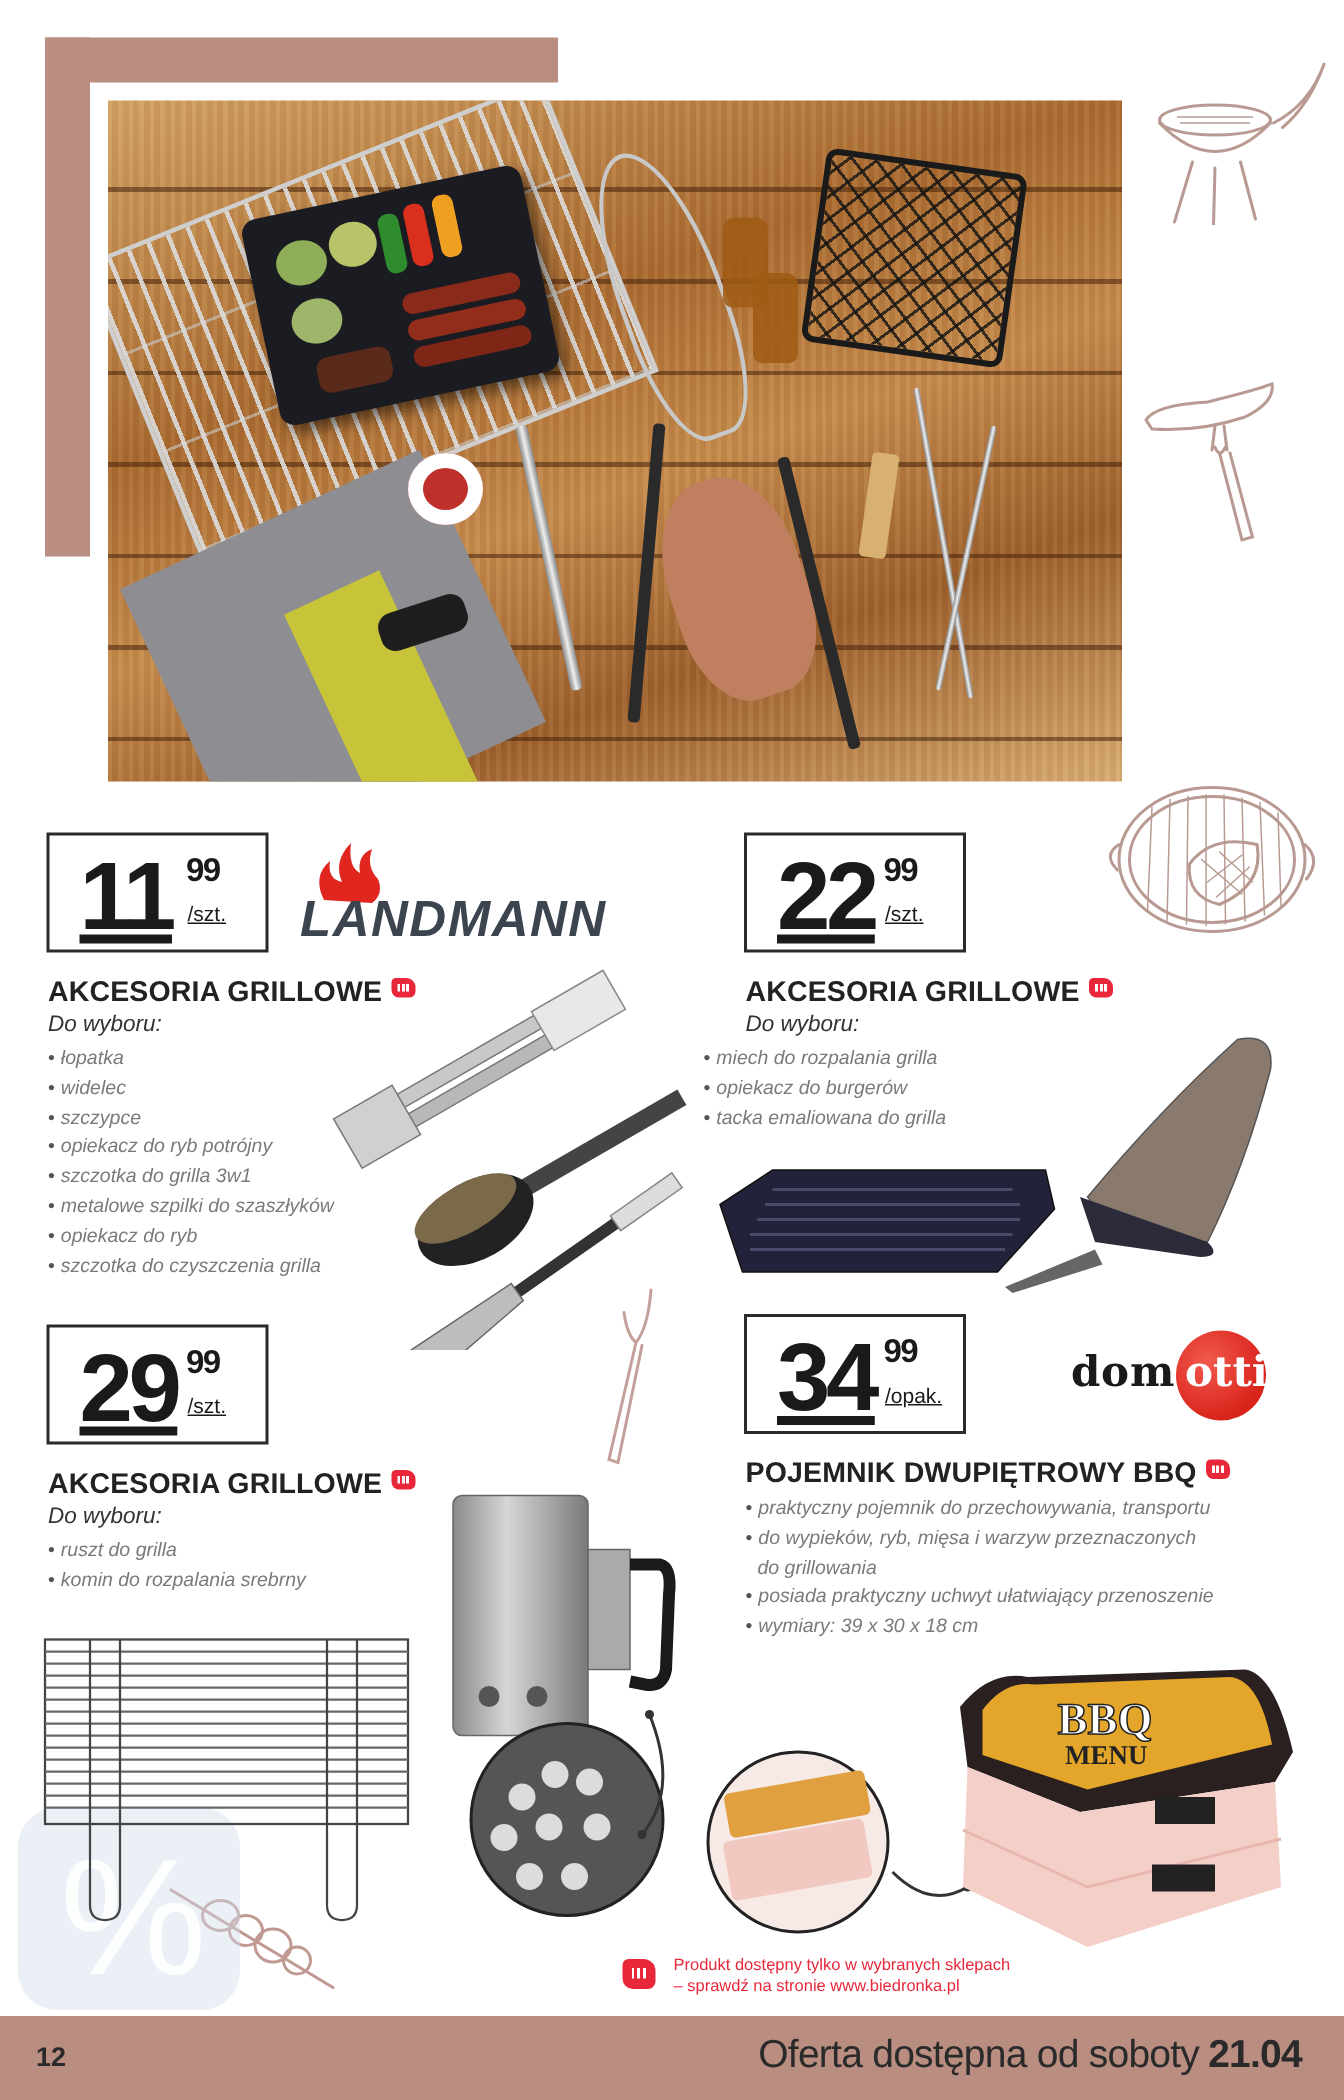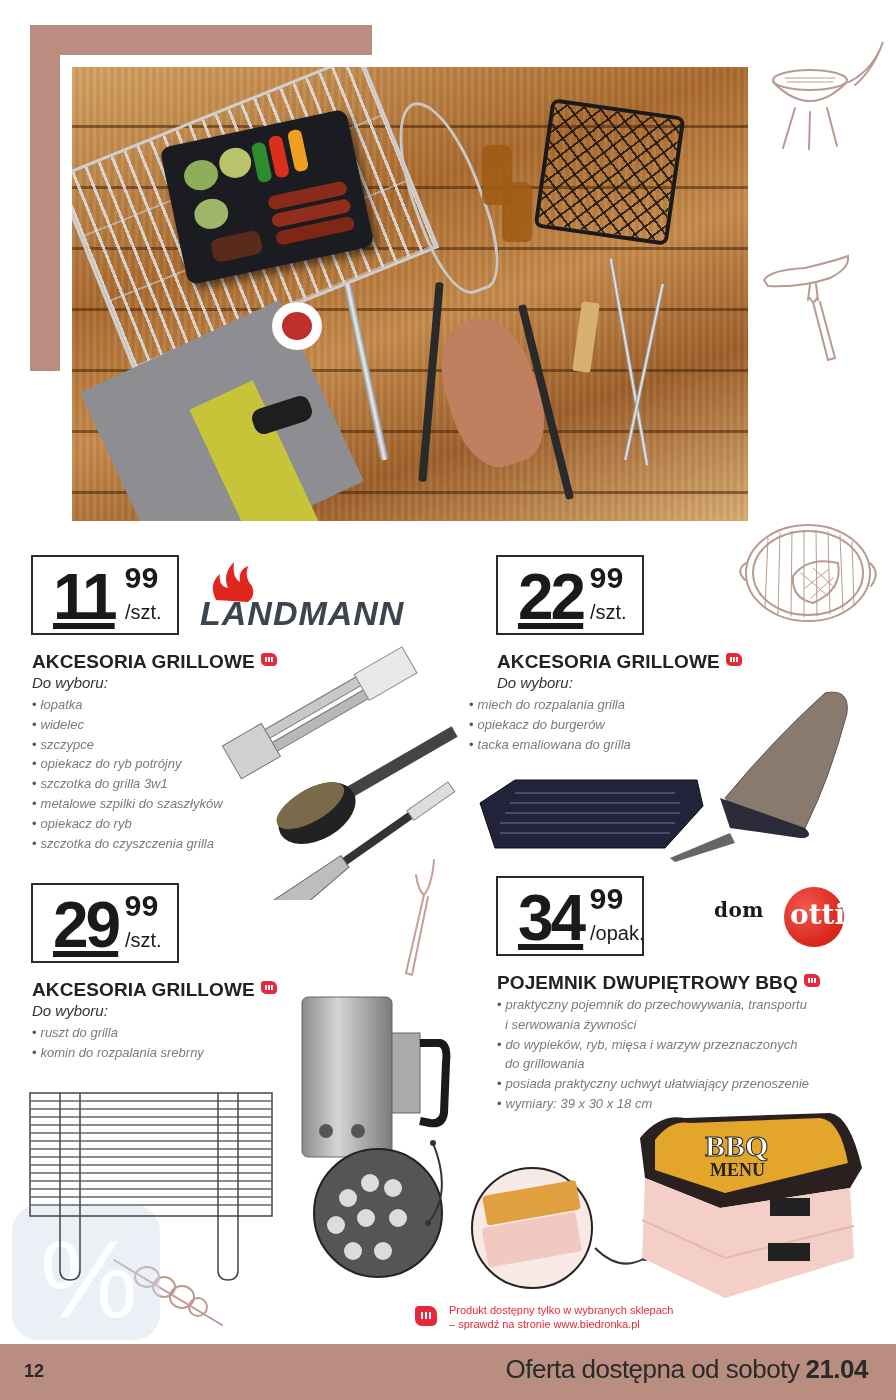--- a/index.html
+++ b/index.html
@@ -30,39 +30,39 @@
   .hero .bellows { position: absolute; left: 375px; top: 250px; width: 90px; height: 150px; background: #c08060; border-radius: 45% 45% 40% 40%; transform: rotate(-18deg); }
   .hero .tool { position: absolute; width: 8px; background: #2a2a2a; border-radius: 3px; }
   .hero .tool.steel { background: linear-gradient(90deg, #888, #eee, #888); }
   .hero .bottle { position: absolute; width: 30px; height: 60px; background: rgba(160,90,20,0.85); border-radius: 8px 8px 6px 6px; }
 
   .sketch { position: absolute; }
   .sketch svg { width: 100%; height: 100%; }
 
   .price-box { position: absolute; width: 148px; height: 80px; border: 2px solid #2a2a2a; background: #fff; }
   .price-main { position: absolute; left: 20px; top: 4px; font-family: "Liberation Sans", sans-serif; font-weight: 900; font-size: 64px; letter-spacing: -3px; line-height: 72px; color: #1a1a1a; text-decoration: underline; }
-  .price-cents { position: absolute; top: 8px; font-weight: 900; font-size: 30px; line-height: 30px; letter-spacing: -1px; color: #1a1a1a; font-family: Liberation Mono, monospace; }
-  .price-unit { position: absolute; top: 44px; font-size: 20px; color: #1a1a1a; }
+  .price-cents { position: absolute; top: 8px; font-weight: 900; font-size: 22px; line-height: 30px; letter-spacing: -1px; color: #1a1a1a; }
+  .price-unit { position: absolute; top: 44px; font-size: 14px; color: #1a1a1a; text-decoration: underline; }
 
   .prod-title { position: absolute; font-weight: 700; font-size: 19px; color: #222; letter-spacing: 0.1px; white-space: nowrap; }
   .prod-title .badge { display: inline-block; width: 16px; height: 13px; margin-left: 6px; background: #e8273a; border-radius: 3px 6px 4px 5px; vertical-align: 2px; position: relative; }
   .prod-title .badge::after { content: ""; position: absolute; left: 4px; top: 4px; width: 8px; height: 5px; background: repeating-linear-gradient(90deg, #fff 0 2px, transparent 2px 3px); }
   .prod-sub { position: absolute; font-style: italic; font-size: 15px; color: #333; }
   .bullets { position: absolute; list-style: none; }
   .bullets li { font-style: italic; font-size: 13px; line-height: 19.8px; color: #7a7a7a; white-space: nowrap; }
   .bullets li::before { content: "•"; color: #555; margin-right: 4px; font-style: normal; }
   .bullets li.cont::before { content: ""; margin-right: 8px; }
 
   .landmann { position: absolute; left: 198px; top: 560px; width: 255px; height: 75px; }
   .landmann .word { position: absolute; left: 2px; top: 34px; font-weight: 900; font-style: italic; font-size: 34px; letter-spacing: 1px; color: #3c4450; }
   .landmann .flame { position: absolute; left: 10px; top: 0px; width: 50px; height: 44px; }
 
   .domotti { position: absolute; left: 712px; top: 882px; width: 150px; height: 70px; }
   .domotti .circle { position: absolute; left: 72px; top: 5px; width: 60px; height: 60px; border-radius: 50%; background: radial-gradient(circle at 35% 35%, #f2594d, #d9241b 70%); }
-  .domotti .t1 { position: absolute; left: 2px; top: 16px; font-family: "DejaVu Serif", serif; font-weight: 700; font-size: 20px; color: #1a1a1a; letter-spacing: 0.5px; }
+  .domotti .t1 { position: absolute; left: 2px; top: 16px; font-family: "DejaVu Serif", serif; font-weight: 700; font-size: 28px; color: #1a1a1a; letter-spacing: 0.5px; }
   .domotti .t2 { position: absolute; left: 78px; top: 16px; font-family: "DejaVu Serif", serif; font-weight: 700; font-size: 28px; color: #fff; }
 
   .prod-img { position: absolute; }
 
   .note { position: absolute; left: 415px; top: 1304px; width: 300px; }
   .note .pl-icon { position: absolute; left: 0; top: 2px; width: 22px; height: 20px; background: #e8273a; border-radius: 4px 8px 5px 7px; }
   .note .pl-icon::after { content: ""; position: absolute; left: 6px; top: 6px; width: 10px; height: 7px; background: repeating-linear-gradient(90deg, #fff 0 2px, transparent 2px 4px); }
   .note .line { position: absolute; left: 34px; font-size: 11px; color: #e8273a; white-space: nowrap; }
 
   .footer { position: absolute; left: 0; top: 1344px; width: 896px; height: 56px; background: #b98d80; }
@@ -306,21 +306,20 @@
 <div class="domotti">
   <div class="circle"></div>
   <span class="t1">dom</span>
   <span class="t2">otti</span>
 </div>
 <div class="prod-title" style="left:497px;top:972px;">
   <span>POJEMNIK DWUPIĘTROWY BBQ</span><span class="badge"></span>
 </div>
 <ul class="bullets" style="left:497px;top:995px;">
   <li>praktyczny pojemnik do przechowywania, transportu</li>
-  <li class="cont">i serwowania żywności</li>
   <li>do wypieków, ryb, mięsa i warzyw przeznaczonych</li>
   <li class="cont">do grillowania</li>
   <li>posiada praktyczny uchwyt ułatwiający przenoszenie</li>
   <li>wymiary: 39 x 30 x 18 cm</li>
 </ul>
 <div class="prod-img" style="left:470px;top:1108px;width:400px;height:195px;">
   <svg viewBox="0 0 400 195" width="400" height="195">
     <circle cx="62" cy="120" r="60" fill="#f6e9e6" stroke="#222" stroke-width="2"></circle>
     <rect x="14" y="80" width="95" height="30" rx="4" fill="#e0a040" transform="rotate(-10 60 95)"></rect>
     <rect x="14" y="112" width="95" height="40" rx="4" fill="#f2c9c0" transform="rotate(-10 60 130)"></rect>

